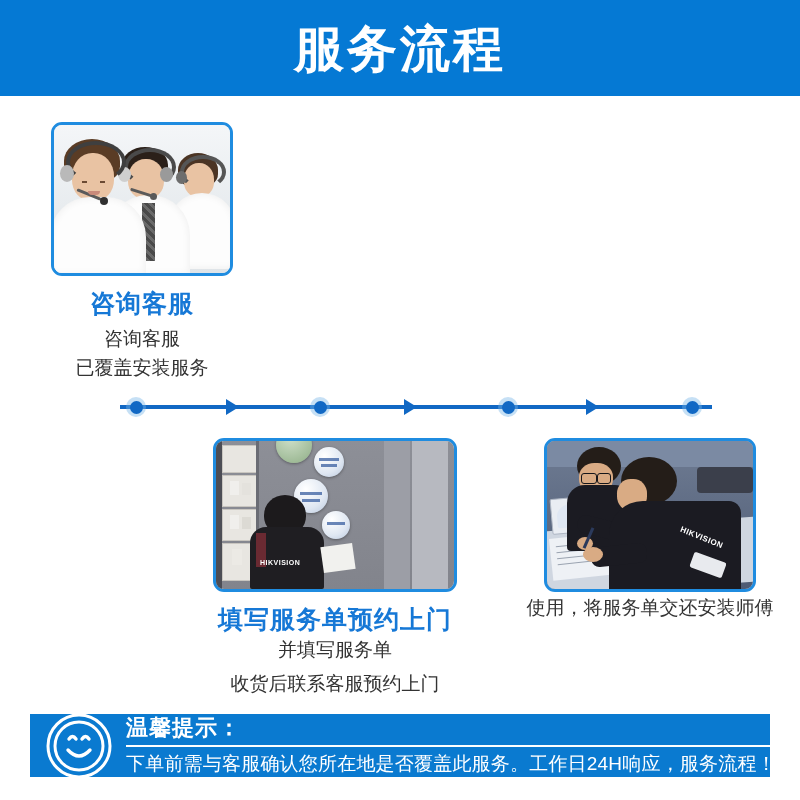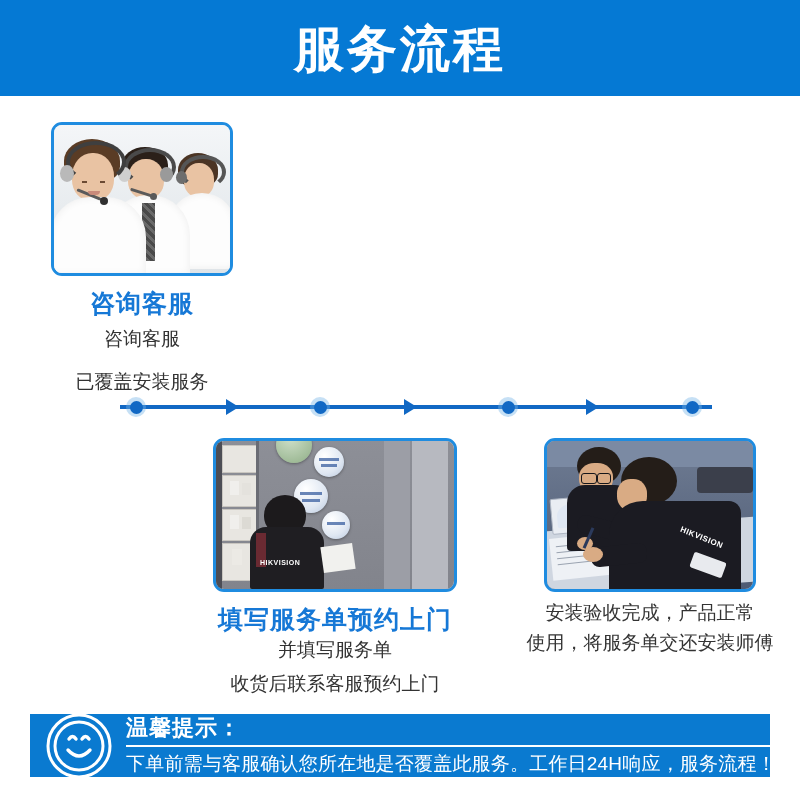--- a/index.html
+++ b/index.html
@@ -314,21 +314,21 @@
           <div class="ph p1-mic" style="left:16px;top:54px;width:26px;height:3px;transform:rotate(22deg);"></div>
           <div class="ph p1-mic" style="left:40px;top:58px;width:8px;height:8px;border-radius:50%;background:#2f2f2f;"></div>
           <div class="ph" style="left:22px;top:42px;width:5px;height:2px;background:#6b4a33;"></div>
           <div class="ph" style="left:40px;top:42px;width:5px;height:2px;background:#6b4a33;"></div>
           <div class="ph" style="left:28px;top:52px;width:12px;height:4px;border-radius:0 0 8px 8px;background:#c98a7a;"></div>
         </div>
       </div>
     </div>
     <div class="step-title">咨询客服</div>
     <div class="step-desc">咨询客服</div>
-    <div class="step-desc" style="margin-top:16px;">已覆盖安装服务</div>
+    <div class="step-desc" style="margin-top:2px;">已覆盖安装服务</div>
   </div>
 
 </div>
 
 <div class="timeline">
   <div class="timeline-line"></div>
   <div class="tl-dot" style="left:126px;"></div>
   <div class="tl-arrow" style="left:226px;"></div>
   <div class="tl-dot" style="left:310px;"></div>
   <div class="tl-arrow" style="left:404px;"></div>
@@ -405,21 +405,20 @@
         <div class="ph p4-head" style="left:74px;top:16px;width:56px;height:48px;"></div>
         <div class="ph p4-face" style="left:70px;top:38px;width:30px;height:32px;"></div>
         <div class="ph p4-jacket" style="left:62px;top:60px;width:132px;height:88px;border-radius:34px 12px 0 0;"></div>
         <div class="p4-logo" style="left:132px;top:92px;">HIKVISION</div>
         <div class="ph" style="left:144px;top:116px;width:34px;height:16px;background:#e8eaee;border-radius:2px;transform:rotate(20deg);"></div>
         <div class="ph p4-arm" style="left:44px;top:104px;width:56px;height:20px;transform:rotate(-6deg);"></div>
         <div class="ph p4-hand" style="left:36px;top:106px;width:20px;height:15px;"></div>
         <div class="ph" style="left:40px;top:86px;width:3px;height:22px;background:#2b3a5c;transform:rotate(24deg);"></div>
       </div>
     </div>
-    <div class="step-desc">安装验收完成，产品正常</div>
     <div class="step-desc" style="margin-top:2px;">使用，将服务单交还安装师傅</div>
   </div>
 </div>
 
 <div class="notice">
   <div class="notice-icon">
     <svg viewBox="0 0 66 66" width="66" height="66" aria-hidden="true">
       <circle cx="33" cy="33" r="31" fill="none" stroke="#ffffff" stroke-width="3"></circle>
       <circle cx="33" cy="33" r="24" fill="none" stroke="#ffffff" stroke-width="3"></circle>
       <path d="M23 26 q3.5 -5 7 0" fill="none" stroke="#ffffff" stroke-width="3.4" stroke-linecap="round"></path>

